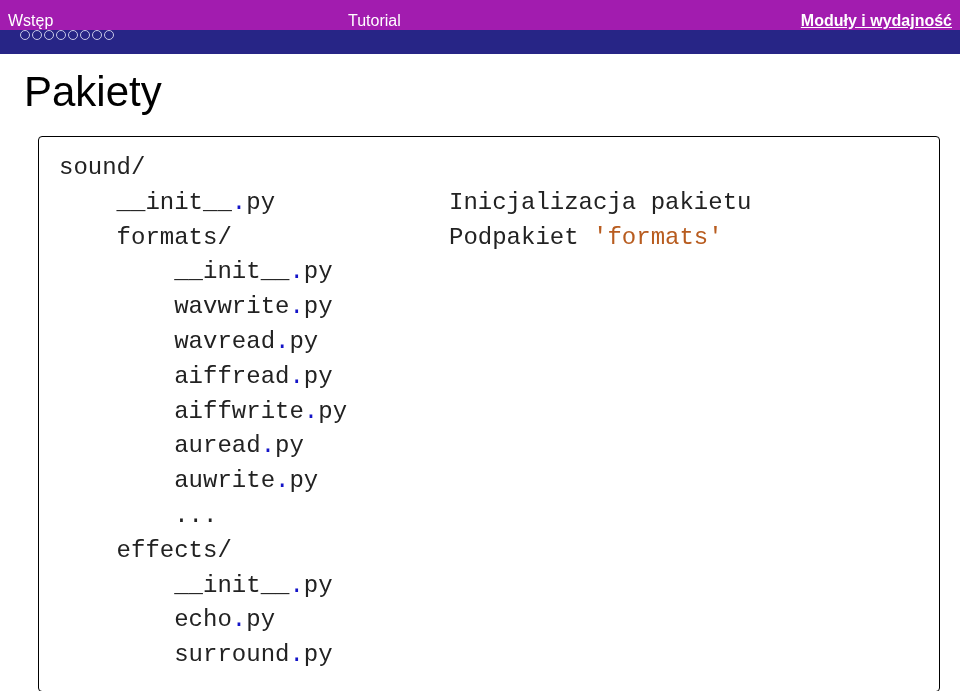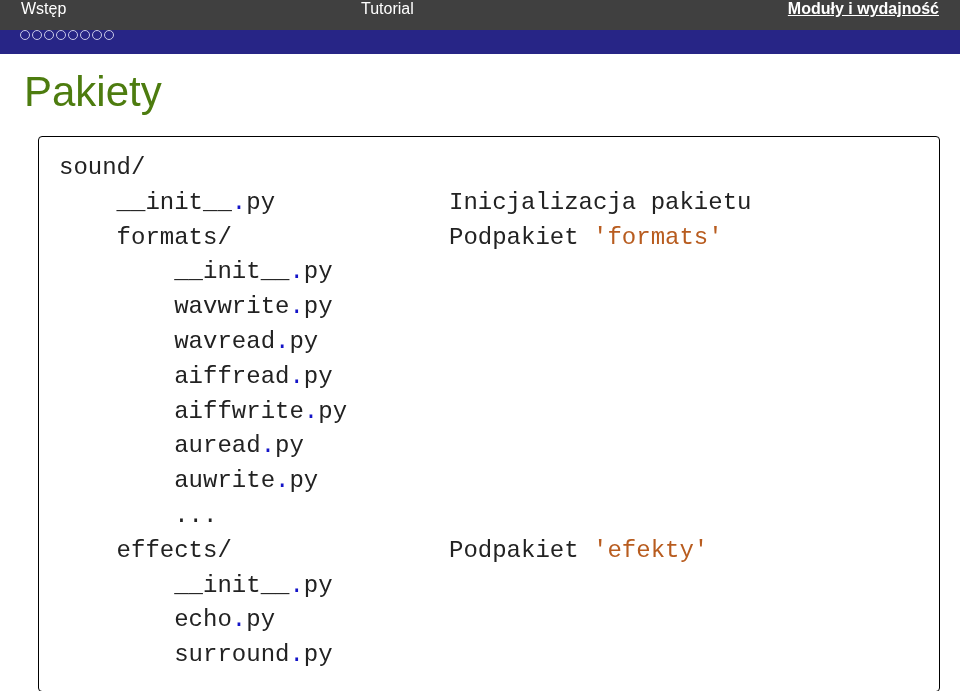--- a/index.html
+++ b/index.html
@@ -1,25 +1,25 @@
 <!DOCTYPE html>
 <html><head>
 <meta charset="utf-8">
 <style>
   * { margin: 0; padding: 0; box-sizing: border-box; }
   html, body { width: 960px; height: 691px; overflow: hidden; font-family: sans-serif; background: #fff; }
   
   .navbar {
-    background: #404040;
+    background: #a21caf;
     height: 30px;
     display: flex;
-    align-items: flex-start;
+    align-items: flex-end;
     color: #fff;
     font-size: 16px;
-    padding: 0 21px;
+    padding: 0 8px;
   }
   .nav-left { flex: 0 0 auto; width: 340px; }
   .nav-center { flex: 0 0 auto; }
   .nav-spacer { flex: 1; }
   .nav-right { font-weight: bold; text-decoration: underline; margin-left: 8px; }
   
   .progress-row {
     background: #272586;
     height: 24px;
     display: flex;
@@ -28,21 +28,21 @@
   }
   .progress-dots { display: flex; gap: 2px; }
   .dot {
     width: 10px; height: 10px;
     border: 1.2px solid #c8c8e8;
     border-radius: 50%;
     background: transparent;
   }
   
   .title {
-    color: #4d7c0f;
+    color: #000000;
     font-size: 42px;
     font-weight: 300;
     padding: 14px 24px 10px 24px;
   }
   
   .codebox {
     margin: 10px 20px 0 38px;
     border: 1px solid #000;
     border-radius: 4px;
     padding: 14px 20px 18px 20px;
@@ -104,20 +104,19 @@
   <div class="row"><span class="left-col"><span>        wavwrite</span><span class="kw-blue">.</span><span>py</span></span></div>
   <div class="row"><span class="left-col"><span>        wavread</span><span class="kw-blue">.</span><span>py</span></span></div>
   <div class="row"><span class="left-col"><span>        aiffread</span><span class="kw-blue">.</span><span>py</span></span></div>
   <div class="row"><span class="left-col"><span>        aiffwrite</span><span class="kw-blue">.</span><span>py</span></span></div>
   <div class="row"><span class="left-col"><span>        auread</span><span class="kw-blue">.</span><span>py</span></span></div>
   <div class="row"><span class="left-col"><span>        auwrite</span><span class="kw-blue">.</span><span>py</span></span></div>
   <div class="row"><span class="left-col">        ...</span></div>
 
   <div class="row">
     <span class="left-col">    effects/</span>
-    <span class="right-col"><span>Podpakiet </span><span class="str-orange">'efekty'</span></span>
   </div>
 
   <div class="row"><span class="left-col"><span>        __init__</span><span class="kw-blue">.</span><span>py</span></span></div>
   <div class="row"><span class="left-col"><span>        echo</span><span class="kw-blue">.</span><span>py</span></span></div>
   <div class="row"><span class="left-col"><span>        surround</span><span class="kw-blue">.</span><span>py</span></span></div>
 
 </div>
 
 </body></html>

